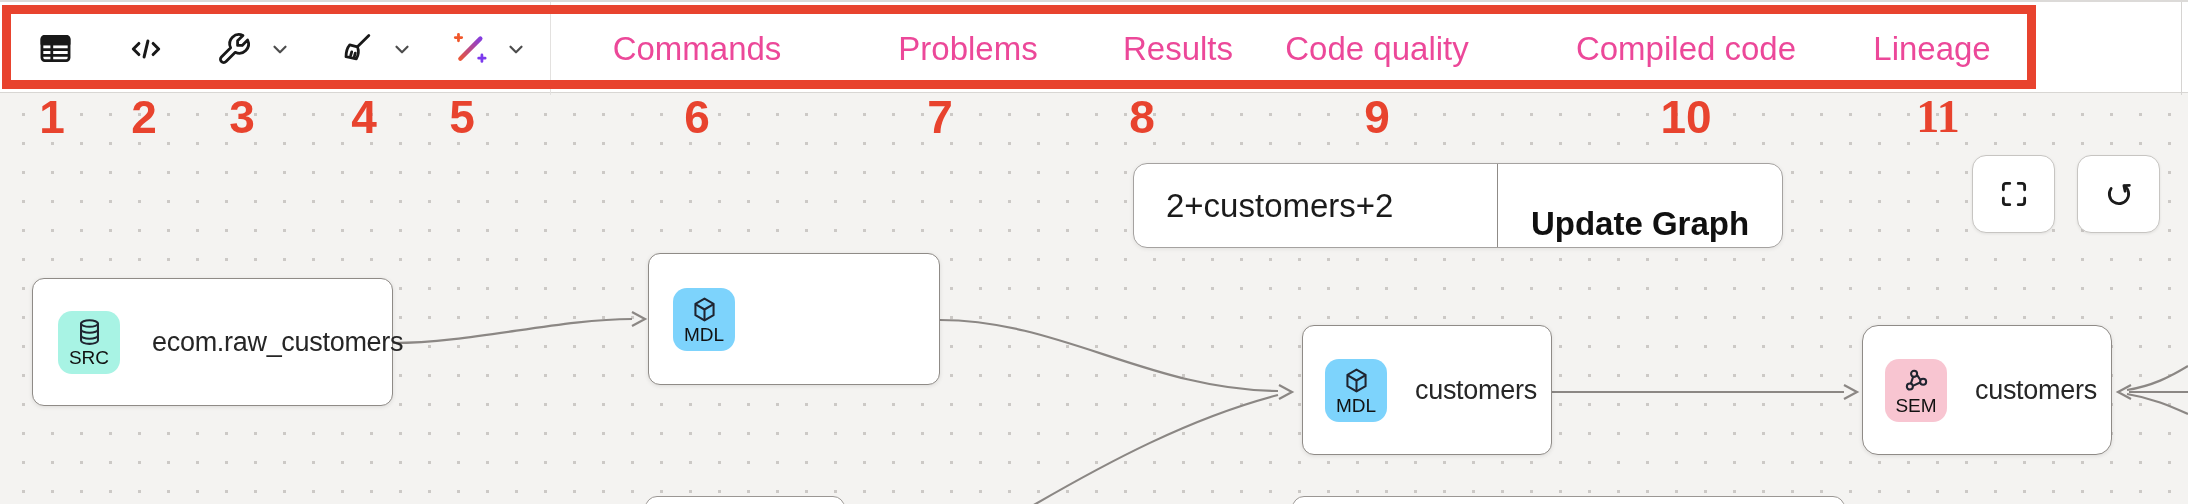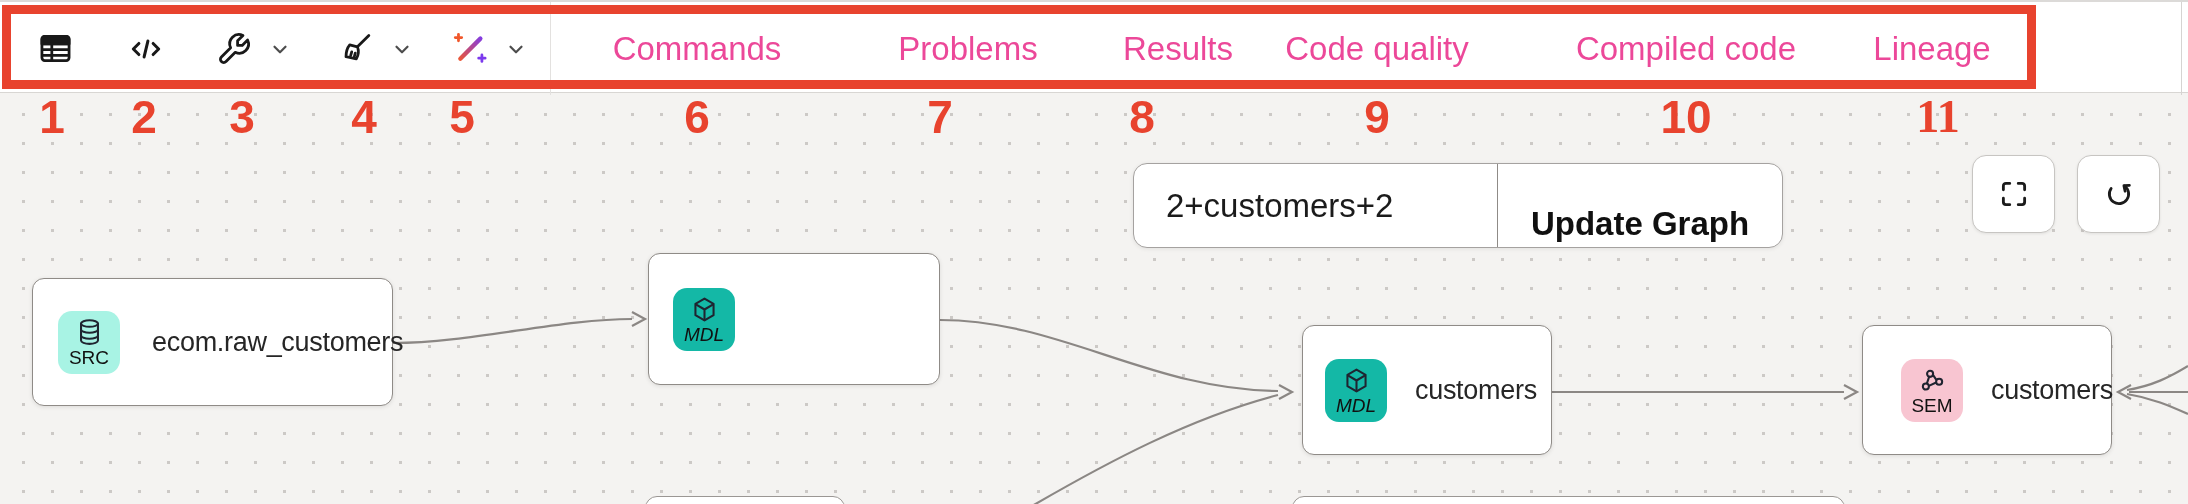--- a/index.html
+++ b/index.html
@@ -32,21 +32,21 @@
 
   
   .node { position:absolute; background:#fff; border:1.5px solid #8f8b87; border-radius:12px;
           box-shadow:0 1px 4px rgba(0,0,0,.10); display:flex; align-items:center; z-index:3; cursor:pointer; }
   .node-label { font-size:27px; color:#262626; letter-spacing:-0.3px; white-space:nowrap; }
   .badge { width:62px; height:63px; border-radius:14px; display:flex; flex-direction:column;
            align-items:center; justify-content:center; gap:1px; flex:none; }
   .badge svg { display:block; }
   .badge-text { font-size:19px; color:#111; letter-spacing:0; line-height:1; }
   .badge-src { background:#a8f3e4; }
-  .badge-mdl { background:#14b8a6;font-style:italic; }
+  .badge-mdl { background:#7dd3fc; }
   .badge-sem { background:#f8c5d1; }
   .stub { position:absolute; top:496px; height:40px; background:#fff; border:1.5px solid #9b9794;
           border-radius:12px; z-index:2; }
 
   
   .selector { position:absolute; left:1133px; top:163px; width:650px; height:85px; background:#fff;
               border:1.5px solid #a5a2a0; border-radius:14px; display:flex; z-index:4;
               box-shadow:0 1px 4px rgba(0,0,0,.08); overflow:hidden; }
   .selector-input { flex:1; display:flex; align-items:center; padding-left:32px; font-size:33px;
                     color:#1b1b1b; border-right:1.5px solid #8f8b87; }
@@ -107,21 +107,21 @@
     <div class="badge badge-mdl">
       <svg width="29" height="29" viewBox="0 0 24 24" fill="none" stroke="#1f2430" stroke-width="1.7" stroke-linejoin="round">
         <path d="M12 3l7.5 4.3v9.4L12 21l-7.5-4.3V7.3L12 3z"></path>
         <path d="M12 12l7.5-4.5M12 12v9M12 12L4.5 7.5"></path>
       </svg>
       <span class="badge-text">MDL</span>
     </div>
     <span class="node-label">customers</span>
   </div>
 
-  <div class="node" style="left:1862px; top:325px; width:250px; height:130px; padding-left:38px; gap:28px;">
+  <div class="node" style="left:1862px; top:325px; width:250px; height:130px; padding-left:22px; gap:28px;border-radius:16px;">
     <div class="badge badge-sem">
       <svg width="29" height="29" viewBox="0 0 24 24" fill="none" stroke="#1f2430" stroke-width="1.7">
         <circle cx="6.5" cy="17" r="2.5"></circle>
         <circle cx="10" cy="6.5" r="2.5"></circle>
         <circle cx="17.5" cy="13" r="2.5"></circle>
         <path d="M7.3 14.6L9.2 9M12.4 7.3l2.8 4.2M9 16.4l6-2.7"></path>
       </svg>
       <span class="badge-text">SEM</span>
     </div>
     <span class="node-label">customers</span>

